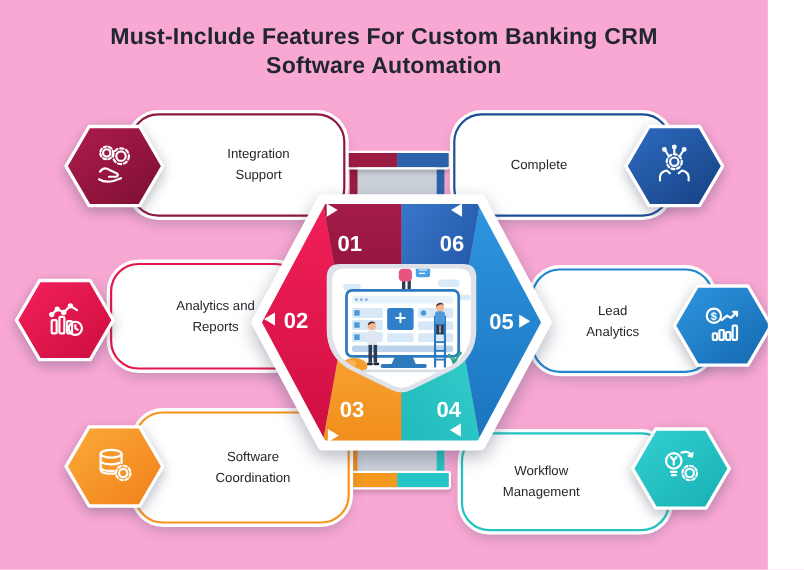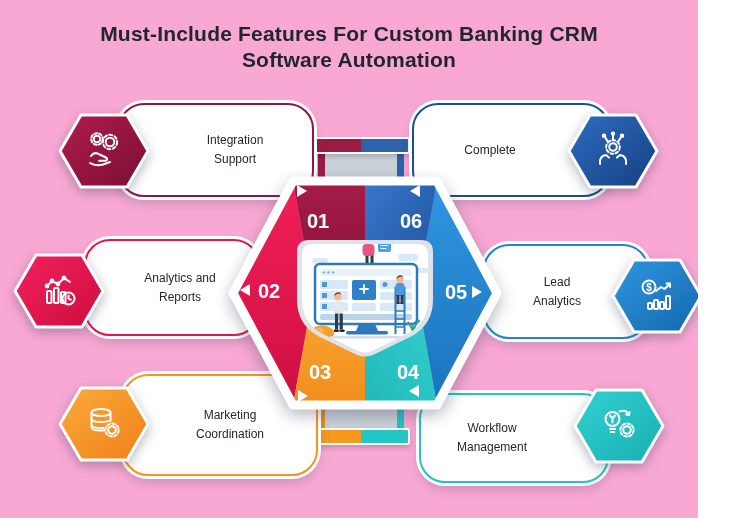--- a/index.html
+++ b/index.html
@@ -61,37 +61,37 @@
       <div>Support</div>
     </div>
   </div>
 
   <div class="card" style="left: 412px; top: 103px; width: 198px; height: 94px; padding-right: 42px; border-color: rgb(28, 78, 147);">
     <div class="lbl">
       <div>Complete</div>
     </div>
   </div>
 
-  <div class="card" style="left: 84px; top: 239px; width: 176px; height: 97px; padding-left: 26px; padding-right: 10px; border-color: rgb(229, 22, 75); align-items: center;">
+  <div class="card" style="left: 100px; top: 239px; width: 176px; height: 97px; padding-left: 26px; padding-right: 10px; border-color: rgb(229, 22, 75); align-items: center;">
     <div class="lbl">
       <div>Analytics and</div>
       <div>Reports</div>
     </div>
   </div>
 
   <div class="card" style="left: 483px; top: 244px; width: 166px; height: 95px; padding-left: 22px; padding-right: 40px; border-color: rgb(30, 134, 208);">
     <div class="lbl">
       <div>Lead</div>
       <div>Analytics</div>
     </div>
   </div>
 
   <div class="card" style="left: 122px; top: 374px; width: 196px; height: 102px; padding-left: 32px; padding-right: 12px; border-color: rgb(247, 148, 30);">
     <div class="lbl">
-      <div>Marketing</div>
+      <div>Software</div>
       <div>Coordination</div>
     </div>
   </div>
 
   <div class="card" style="left: 419px; top: 393px; width: 190px; height: 90px; padding-right: 44px; border-color: rgb(37, 195, 195);">
     <div class="lbl">
       <div>Workflow</div>
       <div>Management</div>
     </div>
   </div>

